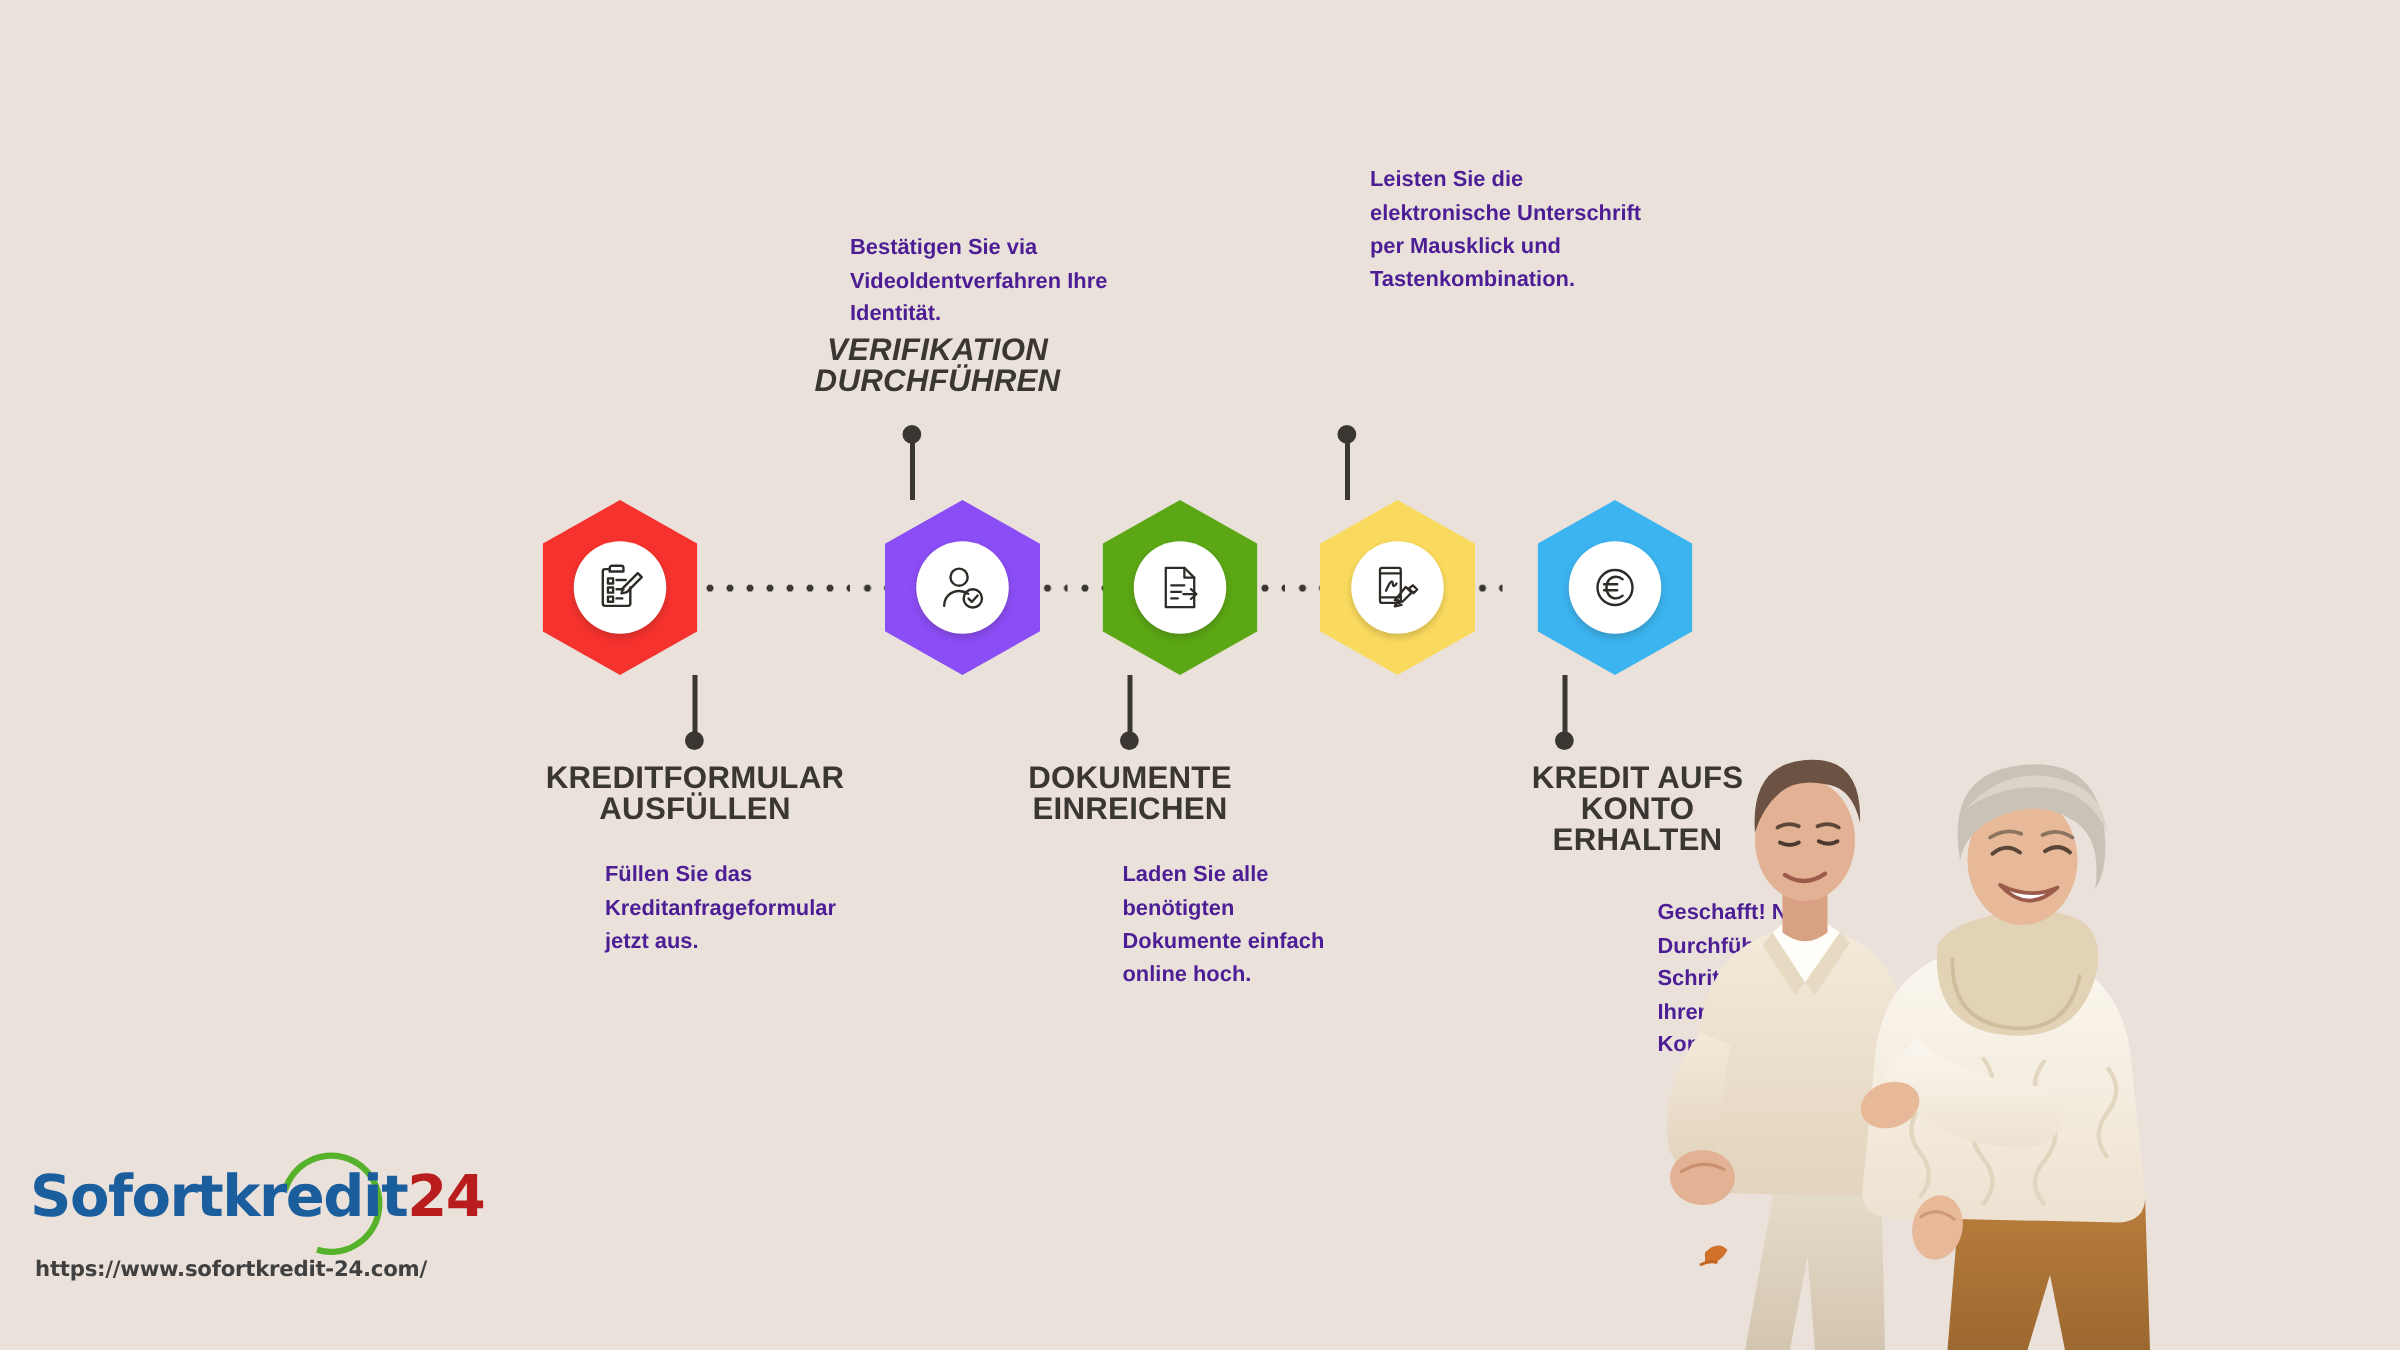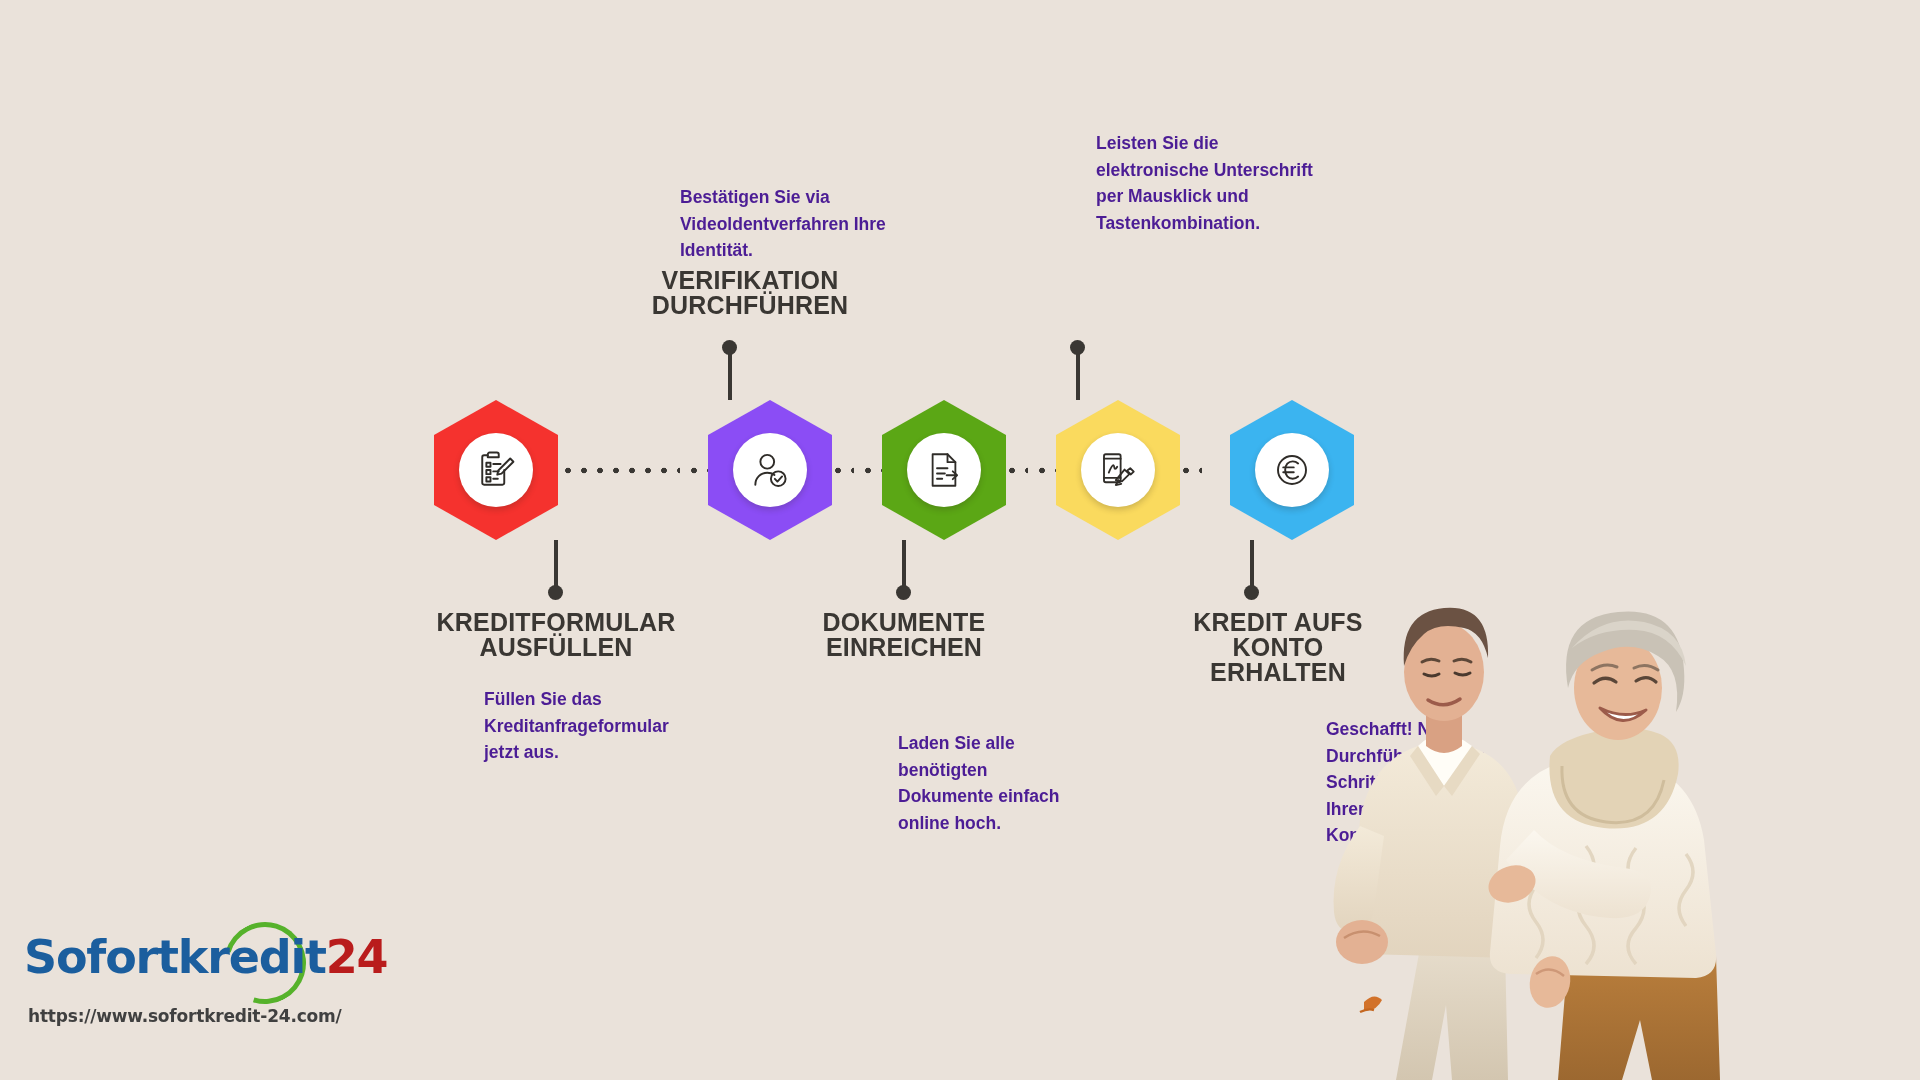--- a/index.html
+++ b/index.html
@@ -158,41 +158,41 @@
       <svg width="44" height="44" viewBox="0 0 48 48" fill="none" stroke="#2F2C28" stroke-width="2.1" stroke-linecap="round" stroke-linejoin="round">
         <circle cx="21" cy="15" r="7.5"></circle>
         <path d="M8 40c0-7.5 5.8-13 13-13 3 0 5.7.9 7.9 2.5"></path>
         <circle cx="33" cy="33.5" r="8"></circle>
         <path d="M29.3 33.7l2.8 2.9 5.1-5.6"></path>
       </svg>
     </div>
   </div>
   <div class="stem" style="left:728px; top:348px; height:52px;"></div>
   <div class="stemdot" style="left:722px; top:340px;"></div>
-  <div class="title" style="left:610px; top:268px; width:280px;">VERIFIKATION
+  <div class="title" style="left:610px; top:268px; width:280px;font-style:italic;">VERIFIKATION
 DURCHFÜHREN</div>
   <div class="desc" style="left:680px; top:184px; width:260px;">Bestätigen Sie via
 Videoldentverfahren Ihre
 Identität.</div>
 
   <div class="hex" id="hex3" style="left:882px; top:400px; background:#5BA715;">
     <div class="disc">
       <svg width="42" height="42" viewBox="0 0 48 48" fill="none" stroke="#2F2C28" stroke-width="2.1" stroke-linecap="round" stroke-linejoin="round">
         <path d="M11 6h17l9 9v27H11z"></path>
         <path d="M28 6v9h9"></path>
         <path d="M16 22h12M16 28h9M16 34h6"></path>
         <path d="M27 30h11M34 25.5l5 4.5-5 4.5"></path>
       </svg>
     </div>
   </div>
   <div class="stem" style="left:902px; top:540px; height:52px;"></div>
   <div class="stemdot" style="left:896px; top:585px;"></div>
   <div class="title" style="left:784px; top:610px; width:240px;">DOKUMENTE
 EINREICHEN</div>
-  <div class="desc" style="left:898px; top:686px; width:210px;margin-top:44px;">Laden Sie alle
+  <div class="desc" style="left:898px; top:686px; width:210px;">Laden Sie alle
 benötigten
 Dokumente einfach
 online hoch.</div>
 
   <div class="hex" id="hex4" style="left:1056px; top:400px; background:#FADA5E;">
     <div class="disc">
       <svg width="42" height="42" viewBox="0 0 48 48" fill="none" stroke="#2F2C28" stroke-width="2.1" stroke-linecap="round" stroke-linejoin="round">
         <rect x="8" y="6" width="19" height="32" rx="2"></rect>
         <path d="M8 11h19M8 33h19"></path>
         <path d="M13.5 27c2.5-6 4-8.5 5.2-8.5 1.4 0 .6 4.2 2 4.2 1 0 1.8-1.2 2.4-2.4"></path>
@@ -213,21 +213,21 @@
     <div class="disc">
       <svg width="42" height="42" viewBox="0 0 48 48" fill="none" stroke="#2F2C28" stroke-width="2.2" stroke-linecap="round" stroke-linejoin="round">
         <circle cx="24" cy="24" r="16"></circle>
         <path d="M31 16.5c-1.6-1.5-3.8-2.4-6.2-2.4-5 0-8.6 4-8.6 9.9s3.6 9.9 8.6 9.9c2.4 0 4.6-.9 6.2-2.4"></path>
         <path d="M14 21h12M14 26.5h12"></path>
       </svg>
     </div>
   </div>
   <div class="stem" style="left:1250px; top:540px; height:52px;"></div>
   <div class="stemdot" style="left:1244px; top:585px;"></div>
-  <div class="title" style="left:1180px; top:610px; width:196px;">KREDIT AUFS
+  <div class="title" style="left:1212px; top:610px; width:196px;">KREDIT AUFS
 KONTO
 ERHALTEN</div>
   <div class="desc" style="left:1326px; top:716px; width:220px;">Geschafft! Nach
 Durchführung aller
 Schritte erhalten Sie
 Ihren Kredit sofort aufs
 Konto.</div>
 
   <div id="couple">
     <svg width="620" height="530" viewBox="0 0 620 530">

